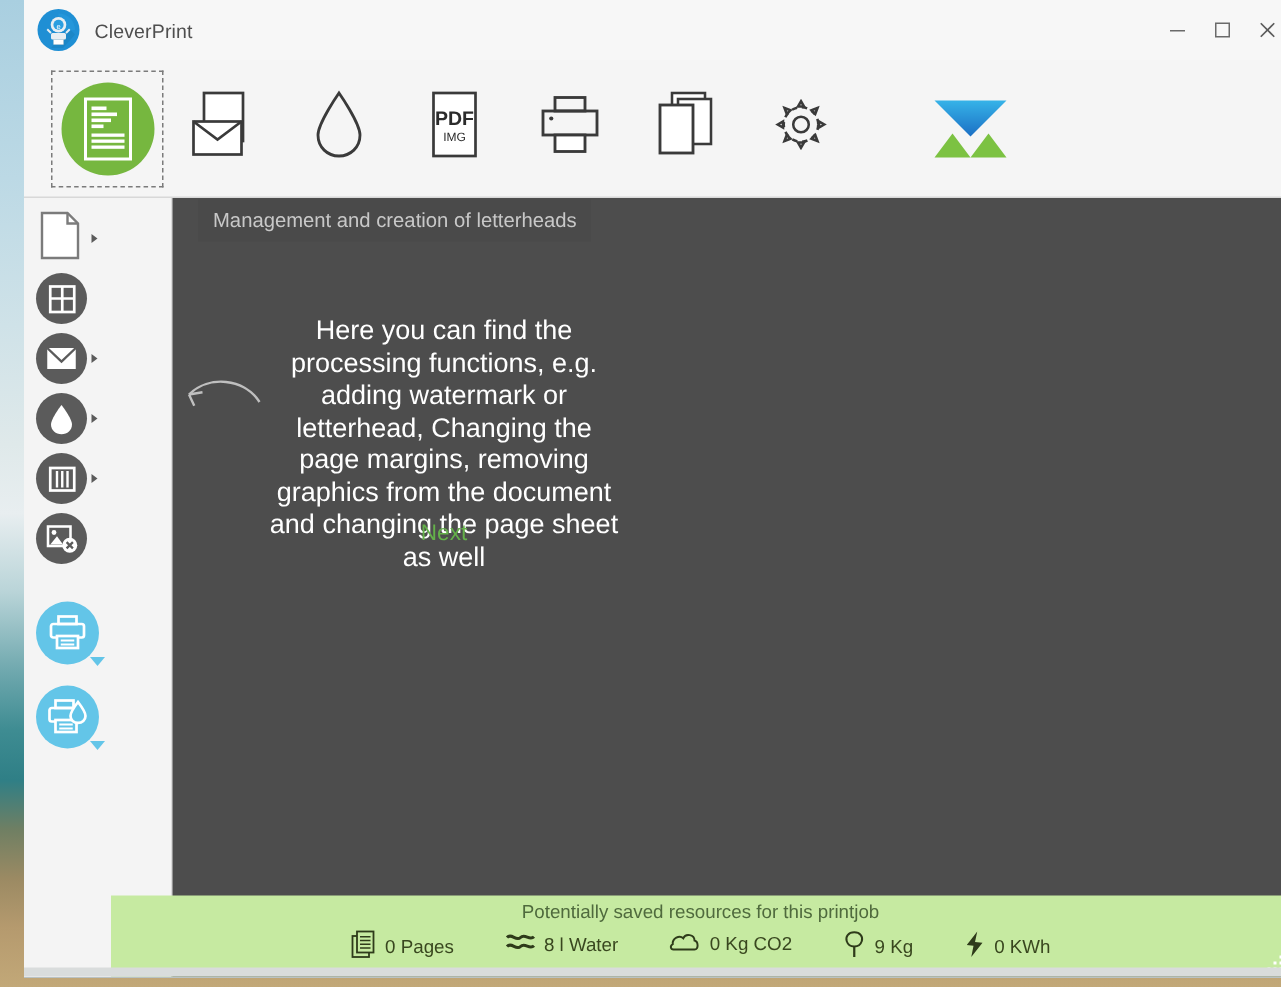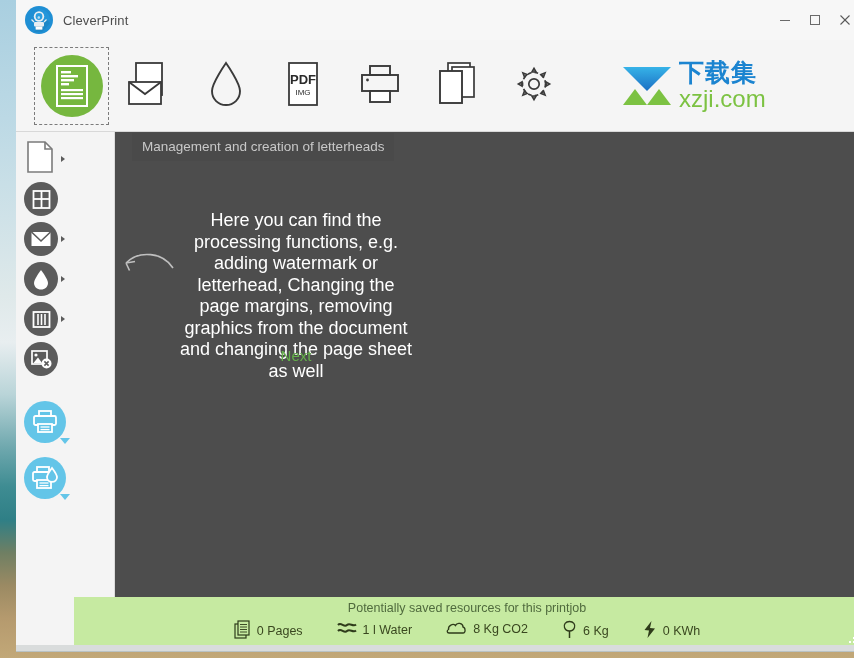--- a/index.html
+++ b/index.html
@@ -431,24 +431,20 @@
         <defs>
           <linearGradient id="bgrad" x1="0" y1="0" x2="0" y2="1">
             <stop offset="0%" stop-color="#36b3e8"></stop>
             <stop offset="100%" stop-color="#1b6fc4"></stop>
           </linearGradient>
         </defs>
         <path d="M4 4 L52 4 L28 28 Z" fill="url(#bgrad)"></path>
         <path d="M4 42 L16 26 L28 42 Z" fill="#7cc242"></path>
         <path d="M28 42 L40 26 L52 42 Z" fill="#7cc242"></path>
       </svg>
-      <span style="display:flex;flex-direction:column;margin-left:4px;line-height:1;">
-        <span style="font-size:25px;font-weight:bold;color:#1b84d0;letter-spacing:1px;">下载集</span>
-        <span style="font-size:24px;color:#7cc242;margin-top:2px;">xzji.com</span>
-      </span>
     </div>
   </div>
 
   <div id="body-area">
 
     <div id="sidebar">
 
       <div class="side-item">
         <span>
           <svg width="32" height="34" viewBox="0 0 32 34">
@@ -584,40 +580,40 @@
         <span>0 Pages</span>
       </div>
 
       <div class="metric">
         <span>
           <svg width="20" height="16" viewBox="0 0 20 16">
             <path d="M1 5 C4 1.5 7 8 10 5 C13 2 16 7.5 19 4.5" fill="none" stroke="#2e3b1a" stroke-width="2"></path>
             <path d="M1 11 C4 7.5 7 14 10 11 C13 8 16 13.5 19 10.5" fill="none" stroke="#2e3b1a" stroke-width="2"></path>
           </svg>
         </span>
-        <span>1 l  Water</span>
+        <span>8 l  Water</span>
       </div>
 
       <div class="metric">
         <span>
           <svg width="21" height="15" viewBox="0 0 21 15">
             <path d="M3 13 C1 13 0.5 10.5 2.5 9.5 C2 5.5 7 3 9.5 5.5 C11 2 17 3 17 7 C19.5 7.5 20 13 17 13 Z" fill="none" stroke="#2e3b1a" stroke-width="1.3"></path>
           </svg>
         </span>
-        <span>8 Kg  CO2</span>
+        <span>0 Kg  CO2</span>
       </div>
 
       <div class="metric">
         <span>
           <svg width="15" height="19" viewBox="0 0 15 19">
             <path d="M7.5 1.5 C3.5 1.5 1.5 4.5 2.5 7.5 C3.3 10 5.5 11 7.5 11 C9.5 11 11.7 10 12.5 7.5 C13.5 4.5 11.5 1.5 7.5 1.5 Z" fill="none" stroke="#2e3b1a" stroke-width="1.3"></path>
             <line x1="7.5" y1="11" x2="7.5" y2="18" stroke="#2e3b1a" stroke-width="1.5"></line>
           </svg>
         </span>
-        <span>6 Kg</span>
+        <span>9 Kg</span>
       </div>
 
       <div class="metric">
         <span>
           <svg width="14" height="19" viewBox="0 0 14 19">
             <path d="M8.5 1 L1.5 10 L6 10.5 L4.5 18 L12 8.5 L7 8 Z" fill="#2e3b1a"></path>
           </svg>
         </span>
         <span>0 KWh</span>
       </div>

